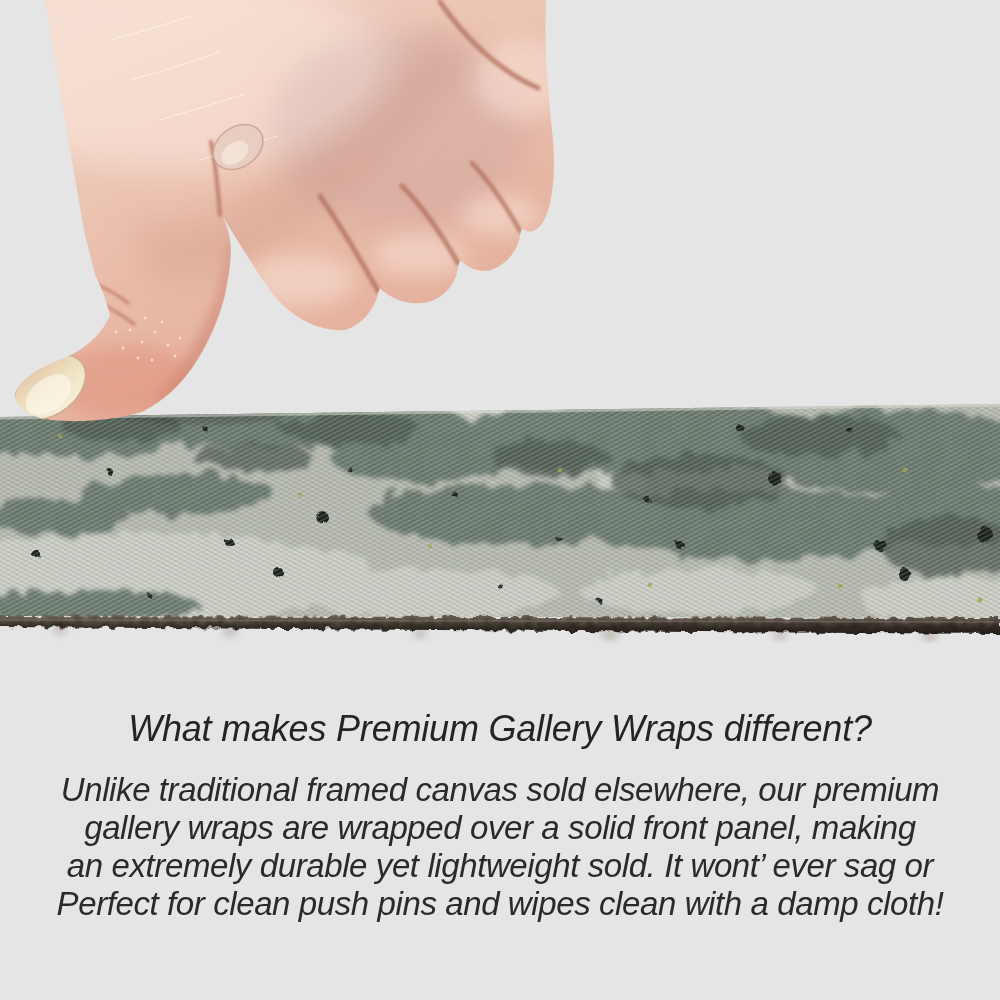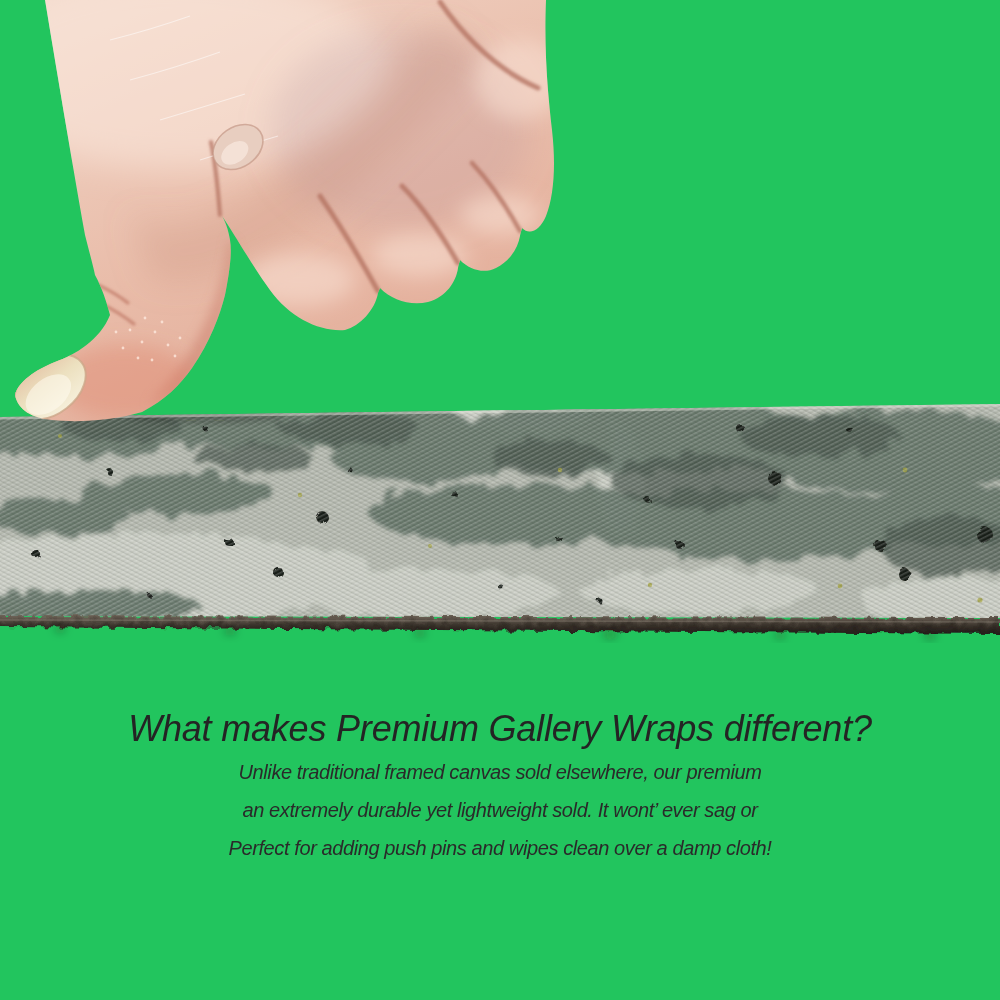--- a/index.html
+++ b/index.html
@@ -1,36 +1,36 @@
 <!DOCTYPE html>
 <html><head>
 <meta charset="utf-8">
 <style>
   html,body{margin:0;padding:0;background:#ffffff;}
   .stage{
     position:relative;width:1000px;height:1000px;margin:0 auto;
-    background:#22c55e;overflow:hidden;
+    background:#e5e5e5;overflow:hidden;
     font-family:"Liberation Sans", sans-serif;
   }
   
   .strip{position:absolute;left:0;top:396px;width:1000px;height:250px;}
   .strip svg{display:block;width:1000px;height:250px;}
   
   .hand{position:absolute;left:0;top:0;width:760px;height:432px;}
   .hand svg{display:block;width:760px;height:432px;}
   
   .caption{
     position:absolute;left:0;top:708px;width:1000px;
     text-align:center;color:#2a2a2a;font-style:italic;
   }
   .caption .heading{
     font-size:36px;line-height:42px;font-weight:400;
     letter-spacing:-0.2px;color:#242424;
   }
-  .caption .body{margin-top:3px;font-size:20px;line-height:38px;letter-spacing:-0.4px;color:#2a2a2a;}
+  .caption .body{margin-top:21px;font-size:33px;line-height:38px;letter-spacing:-0.4px;color:#2a2a2a;}
   .caption .line{height:38px;}
 </style>
 </head>
 <body>
 
 <div class="stage">
 
   <div class="strip">
     <svg viewBox="0 0 1000 250" preserveAspectRatio="none">
       <defs>
@@ -281,18 +281,19 @@
           <ellipse cx="352" cy="150" rx="15" ry="10" fill="rgba(255,244,236,0.5)"></ellipse>
         </g>
       </g>
     </svg>
   </div>
 
   <div class="caption">
     <div class="heading">What makes Premium Gallery Wraps different?</div>
     <div class="body">
       <div class="line">Unlike traditional framed canvas sold elsewhere, our premium</div>
+      <div class="line">gallery wraps are wrapped over a solid front panel, making</div>
       <div class="line">an extremely durable yet lightweight sold. It wont’ ever sag or</div>
-      <div class="line">Perfect for adding push pins and wipes clean over a damp cloth!</div>
+      <div class="line">Perfect for clean push pins and wipes clean with a damp cloth!</div>
     </div>
   </div>
 
 </div>
 
 </body></html>

